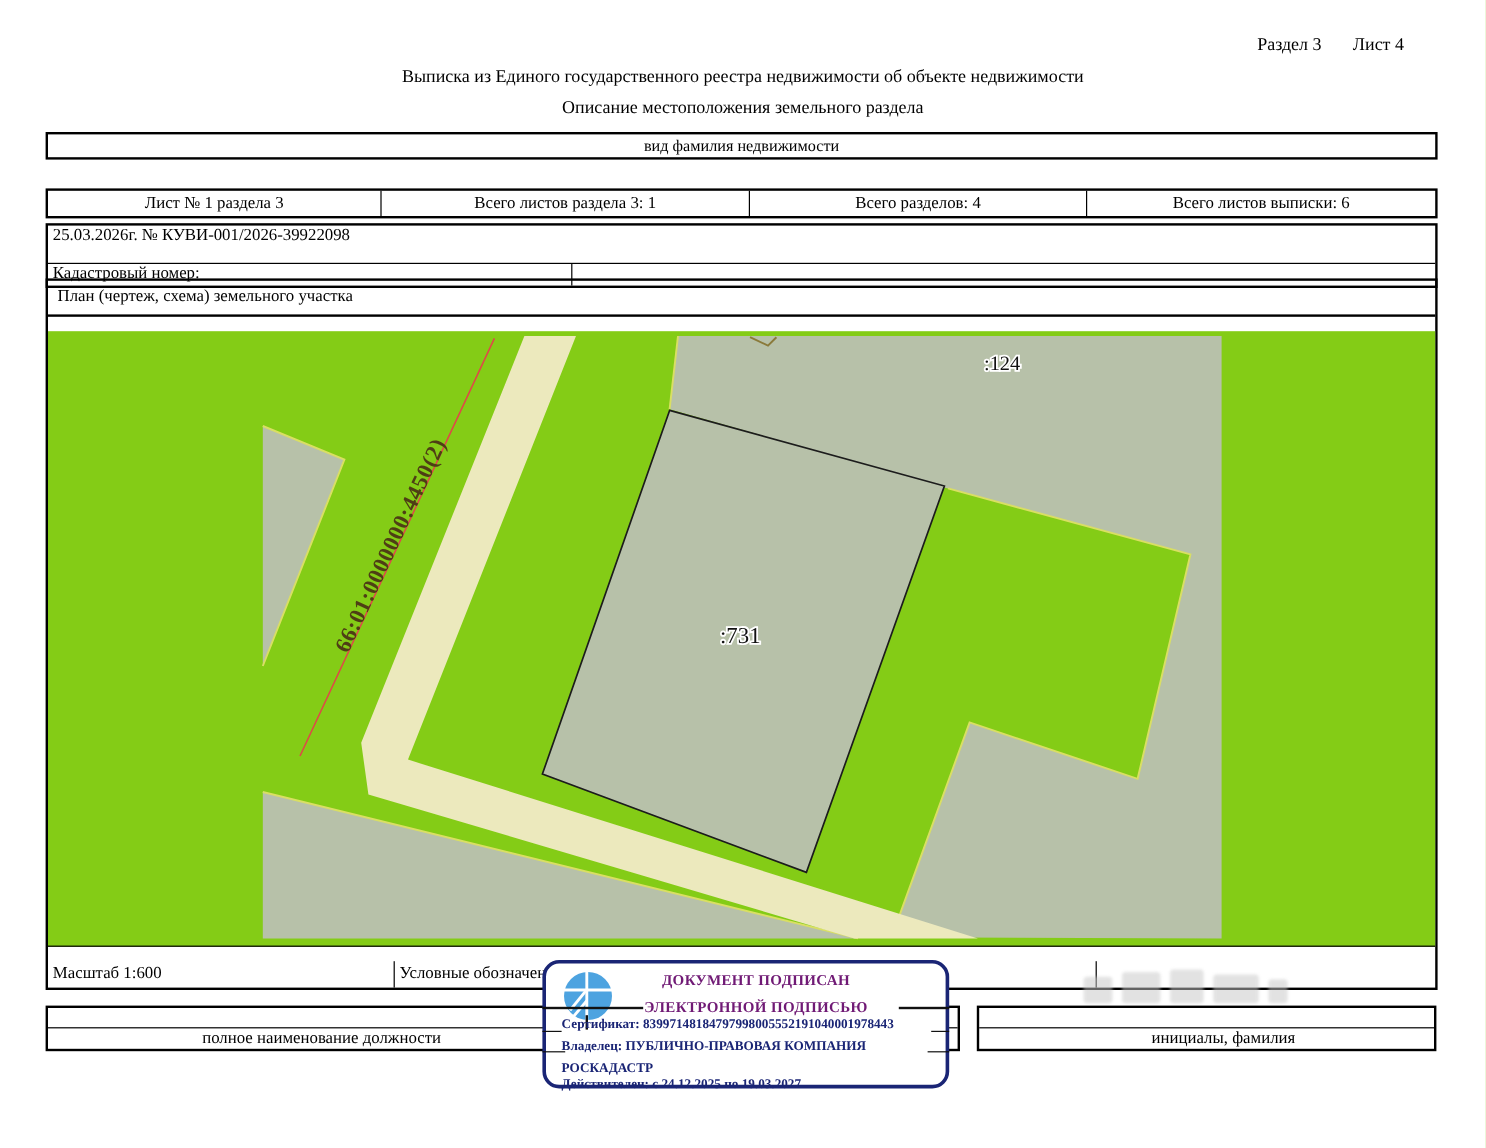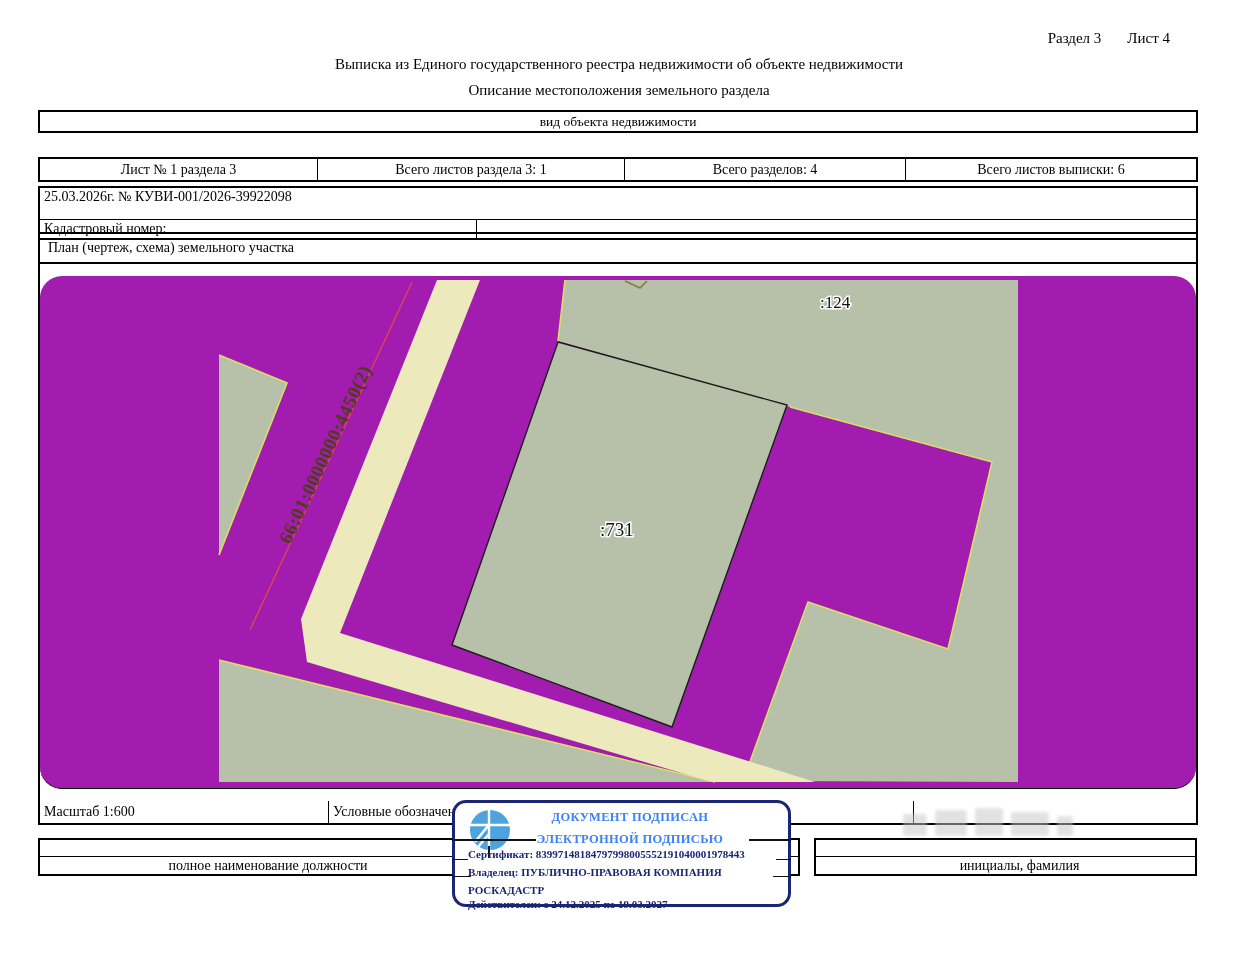--- a/index.html
+++ b/index.html
@@ -12,51 +12,51 @@
   
   .tbox{left:38px;width:1156px;border:2px solid #000;}
   .row{display:flex;align-items:center;}
   .cell{box-sizing:border-box;font-size:14px;white-space:nowrap;overflow:hidden;}
   .center{text-align:center;justify-content:center;display:flex;align-items:center;}
   .divb{border-bottom:1px solid #000;}
   .divr{border-right:1px solid #000;}
   
   .plan{top:232px;display:flex;flex-direction:column;gap:12px;}
   .plan-title{height:28px;line-height:28px;padding-left:8px;font-size:14px;border-bottom:2px solid #000;}
-  .map{height:512px;position:relative;background:#a21caf;border-bottom:1px solid #000;border-radius:22px;}
+  .map{height:512px;position:relative;background:#84cc16;border-bottom:1px solid #000;}
   .legend-row{height:22px;display:flex;}
   .legend-row .cell{height:22px;line-height:22px;padding-left:4px;}
   
   .sigbox{border:2px solid #000;top:838px;}
   .sigrow1{height:16px;border-bottom:1px solid #000;display:flex;}
   .sigrow2{height:17px;display:flex;}
   .sigcell{box-sizing:border-box;height:100%;font-size:14px;display:flex;align-items:center;justify-content:center;}
   
   .wm{top:806px;left:903px;width:200px;height:40px;filter:blur(1.5px);opacity:.5;display:flex;align-items:flex-start;gap:8px;}
   .wm div{background:#c7c7c7;border-radius:3px;}
   
   .stamp{left:452px;top:800px;width:333px;height:101px;background:#fff;border:3px solid #1a2575;border-radius:14px;z-index:10;}
-  .stamp .ttl{position:absolute;left:58px;top:8px;width:234px;text-align:center;color:#3b82f6;font-weight:bold;font-size:12.5px;letter-spacing:.3px;line-height:13px;}
+  .stamp .ttl{position:absolute;left:58px;top:8px;width:234px;text-align:center;color:#701a75;font-weight:bold;font-size:12.5px;letter-spacing:.3px;line-height:13px;}
   .stamp .ttl .l2{margin-top:9px;}
   .stamp .meta{position:absolute;left:13px;color:#1a2575;font-weight:bold;font-size:11px;line-height:12px;white-space:nowrap;}
   .stub{position:absolute;background:#111;}
 </style>
 </head>
 <body>
 
 <div class="abs corner">
   <span>Раздел 3</span>
   <span>Лист 4</span>
 </div>
 
 <div class="abs title1">Выписка из Единого государственного реестра недвижимости об объекте недвижимости</div>
 <div class="abs title2">Описание местоположения земельного раздела</div>
 
 <div class="abs tbox" style="top:110px;">
-  <div class="cell center" style="height:19px;width:100%;font-size:13.5px;">вид объекта недвижимости</div>
+  <div class="cell center" style="height:19px;width:100%;font-size:13.5px;">вид фамилия недвижимости</div>
 </div>
 
 <div class="abs tbox row" style="top:157px;height:21px;">
   <div class="cell center divr" style="width:278px;height:100%;">Лист № 1 раздела 3</div>
   <div class="cell center divr" style="width:307px;height:100%;">Всего листов раздела 3: 1</div>
   <div class="cell center divr" style="width:281px;height:100%;">Всего разделов: 4</div>
   <div class="cell center" style="flex:1;height:100%;">Всего листов выписки: 6</div>
 </div>
 
 <div class="abs tbox" style="top:186px;">

